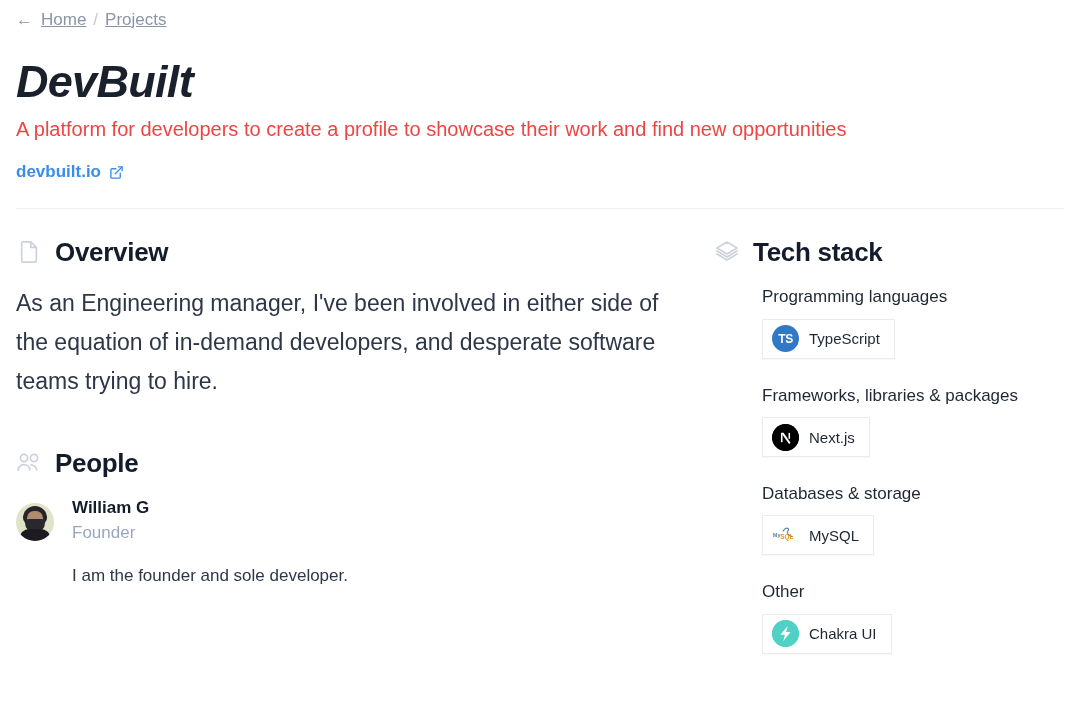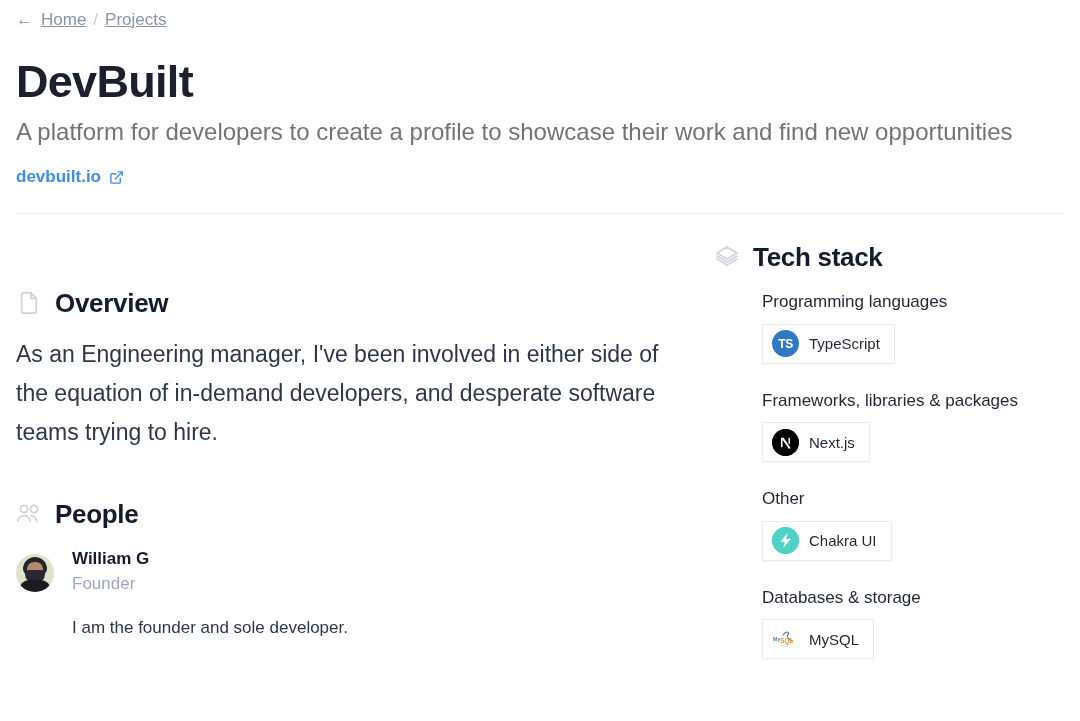--- a/index.html
+++ b/index.html
@@ -39,25 +39,26 @@
   .breadcrumb .sep { color: #c3c9d4; }
 
   
   .title {
     margin-top: 30px;
     font-size: 45px;
     font-weight: bold;
     letter-spacing: -0.7px;
     color: #1a202c;
     line-height: 1.05;
+    font-style: italic;
   }
   .tagline {
     margin-top: 11px;
-    font-size: 24px;
-    color: #737373;
+    font-size: 20px;
+    color: #ef4444;
     line-height: 1.3;
     font-weight: 400;
   }
   .weblink {
     margin-top: 21px;
     display: inline-flex;
     align-items: flex-end;
     gap: 8px;
     font-size: 17px;
     font-weight: bold;
@@ -74,21 +75,21 @@
     background: #eceef1;
     width: 100%;
   }
 
   
   .body {
     display: flex;
     align-items: flex-start;
     margin-top: 30px;
   }
-  .col-left  { width: 698px; flex: none; margin-top: 46px; }
+  .col-left  { width: 698px; flex: none; }
   .col-right { width: 350px; flex: none; padding-left: 0px; }
 
   .section-head {
     display: flex;
     align-items: center;
     gap: 13px;
   }
   .section-head .ico {
     width: 26px; height: 26px;
     display: flex; align-items: center; justify-content: center;
@@ -330,47 +331,47 @@
                   <rect x="10.6" y="10.5" width="1.9" height="11" fill="#fff"></rect>
                   <rect x="19.6" y="10.5" width="1.8" height="7" fill="#fff"></rect>
                 </svg>
               </span>
               <span class="chip-label">Next.js</span>
             </span>
           </div>
         </div>
 
         <div class="tech-group">
-          <div class="tech-group-label">Other</div>
-          <div class="chips">
-            <span class="chip">
-              <span class="chip-logo logo-chakra">
-                <svg width="27" height="27" viewBox="0 0 32 32">
-                  <circle cx="16" cy="16" r="16" fill="#4fd1c5"></circle>
-                  <path d="M18.6 7 10 17.4h5.2L13.4 25 22 14.2h-5.2L18.6 7z" fill="#ffffff"></path>
-                </svg>
-              </span>
-              <span class="chip-label">Chakra UI</span>
-            </span>
-          </div>
-        </div>
-
-        <div class="tech-group">
           <div class="tech-group-label">Databases &amp; storage</div>
           <div class="chips">
             <span class="chip">
               <span class="chip-logo logo-mysql">
                 <svg width="27" height="20" viewBox="0 0 34 22">
                   <path d="M14 6c1.8-3 4.6-4.6 6.3-3.2 1 .9.7 2.3-.3 3.1-1 .8-1 1.7-.4 2.6" fill="none" stroke="#5d87a1" stroke-width="1.5" stroke-linecap="round"></path>
                   <path d="M20 9.5c1.6 2 3.6 3.3 5.6 3.6" fill="none" stroke="#5d87a1" stroke-width="1.4" stroke-linecap="round"></path>
                   <text x="1" y="14" font-family="Liberation Sans, sans-serif" font-size="7" font-weight="bold" fill="#5d87a1">My</text>
                   <text x="10.5" y="15.5" font-family="Liberation Sans, sans-serif" font-size="8" font-weight="bold" fill="#f29111">SQL</text>
                 </svg>
               </span>
               <span class="chip-label">MySQL</span>
             </span>
           </div>
         </div>
 
+        <div class="tech-group">
+          <div class="tech-group-label">Other</div>
+          <div class="chips">
+            <span class="chip">
+              <span class="chip-logo logo-chakra">
+                <svg width="27" height="27" viewBox="0 0 32 32">
+                  <circle cx="16" cy="16" r="16" fill="#4fd1c5"></circle>
+                  <path d="M18.6 7 10 17.4h5.2L13.4 25 22 14.2h-5.2L18.6 7z" fill="#ffffff"></path>
+                </svg>
+              </span>
+              <span class="chip-label">Chakra UI</span>
+            </span>
+          </div>
+        </div>
+
       </div>
     </div>
   </div>
 </div>
 
 </body></html>

